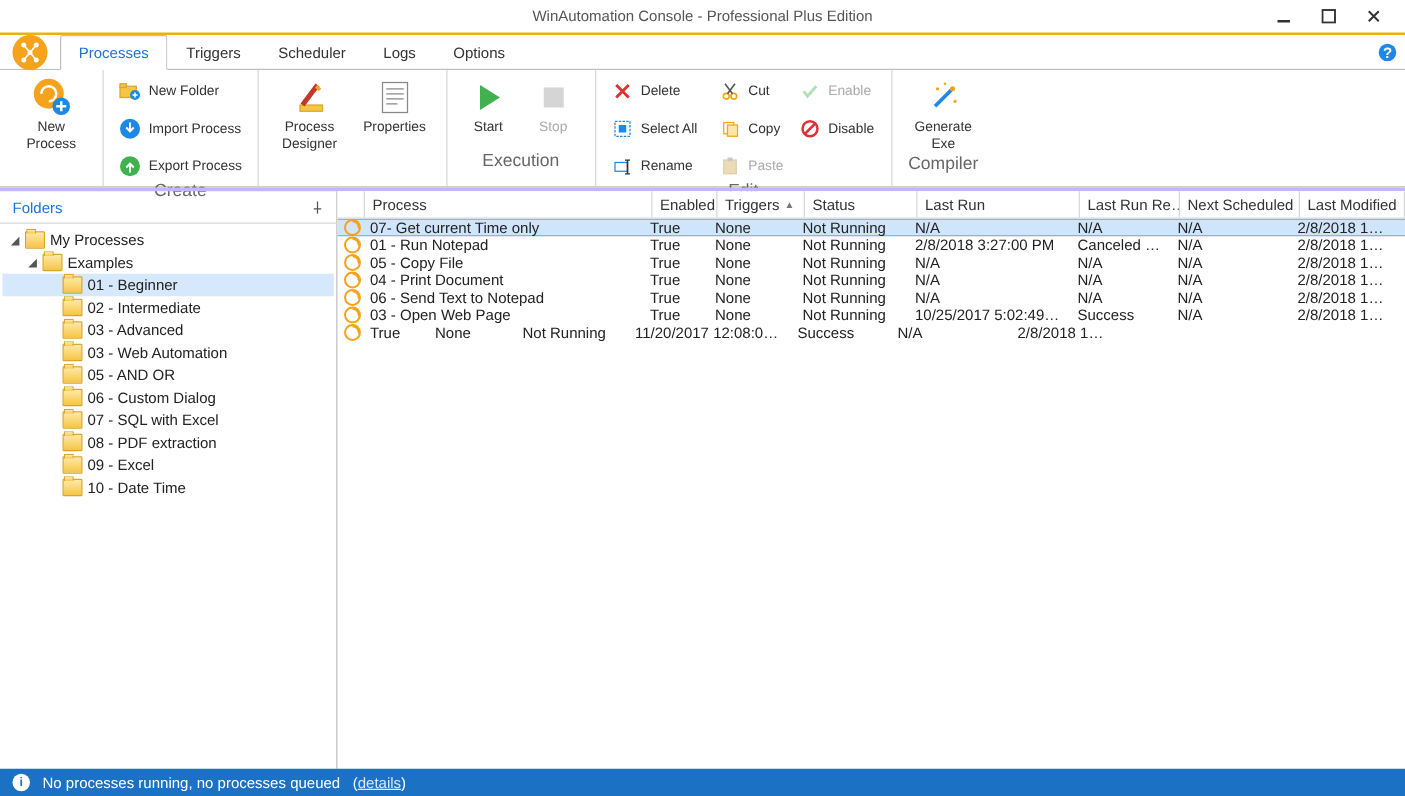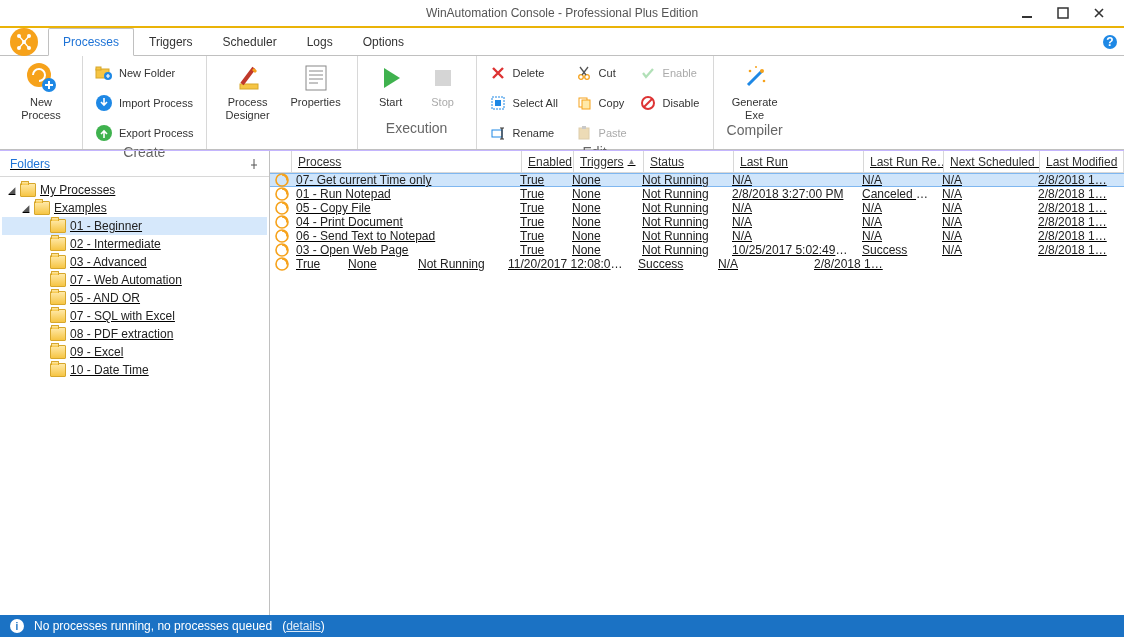--- a/index.html
+++ b/index.html
@@ -23,21 +23,21 @@
 .rlarge { display: flex; flex-direction: column; align-items: center; justify-content: flex-start; width: 62px; cursor: pointer; text-align: center; padding-top:2px;}
 .rlarge .ric { width: 32px; height: 32px; display: flex; align-items: center; justify-content: center; margin-bottom: 2px; }
 .rlarge .lbl { font-size: 11px; line-height: 13px; color: #333; white-space: pre-line; }
 .rlarge.disabled .lbl { color: #aaa; }
 .rstack { display: flex; flex-direction: column; gap: 8px; padding-top: 2px; }
 .rsmall { display: flex; align-items: center; gap: 6px; padding: 2px 2px; cursor: pointer; min-width: 80px;}
 .rsmall .ric { width: 18px; height: 18px; display: flex; align-items: center; justify-content: center; }
 .rsmall .lbl { font-size: 11px; color: #333; }
 .rsmall.disabled .lbl { color: #aaa; }
 
-.body { flex: 1; display: flex; border-top: 1px solid #c4b5fd; min-height: 0; text-decoration: underline; }
+.body { flex: 1; display: flex; border-top: 3px solid #c4b5fd; min-height: 0; }
 .folders { width: 270px; display: flex; flex-direction: column; border-right: 1px solid #c0c0c0; }
 .folders-header { height: 26px; display: flex; align-items: center; padding: 0 10px; color: #1e73d6; font-size: 13px; border-bottom: 1px solid #d8d8d8; justify-content: space-between;}
 .pin{ width:10px; height:10px; }
 .tree { flex: 1; overflow: auto; padding: 4px 2px; }
 .tree-row { display: flex; align-items: center; height: 18px; padding-left: 4px; cursor: pointer; }
 .tree-row.selected { background: #d6e8fb; }
 .twist { width: 12px; height: 12px; display:inline-flex; align-items:center; justify-content:center; color:#555; font-size:9px;}
 .ficon { width: 16px; height: 14px; margin: 0 4px 0 2px; background: linear-gradient(#ffe9a8,#f6c544); border:1px solid #d7a72b; border-radius: 1px; position:relative;}
 .ficon::before{content:"";position:absolute;top:-3px;left:0;width:6px;height:3px;background:linear-gradient(#ffe9a8,#f6c544); border:1px solid #d7a72b; border-bottom:none; border-radius:1px 1px 0 0;}
 .tree-label { font-size: 12px; color: #222; }
@@ -378,26 +378,31 @@
             <span class="tree-label">02 - Intermediate</span>
           </div>
           <div class="tree-row indent-2">
             <span style="width: 12px; display: inline-block;"></span>
             <span class="ficon"></span>
             <span class="tree-label">03 - Advanced</span>
           </div>
           <div class="tree-row indent-2">
             <span style="width: 12px; display: inline-block;"></span>
             <span class="ficon"></span>
-            <span class="tree-label">07 - Web Automation</span>
+            <span class="tree-label">03 - Web Automation</span>
           </div>
           <div class="tree-row indent-2">
             <span style="width: 12px; display: inline-block;"></span>
             <span class="ficon"></span>
             <span class="tree-label">05 - AND OR</span>
+          </div>
+          <div class="tree-row indent-2">
+            <span style="width: 12px; display: inline-block;"></span>
+            <span class="ficon"></span>
+            <span class="tree-label">06 - Custom Dialog</span>
           </div>
           <div class="tree-row indent-2">
             <span style="width: 12px; display: inline-block;"></span>
             <span class="ficon"></span>
             <span class="tree-label">07 - SQL with Excel</span>
           </div>
           <div class="tree-row indent-2">
             <span style="width: 12px; display: inline-block;"></span>
             <span class="ficon"></span>
             <span class="tree-label">08 - PDF extraction</span>

